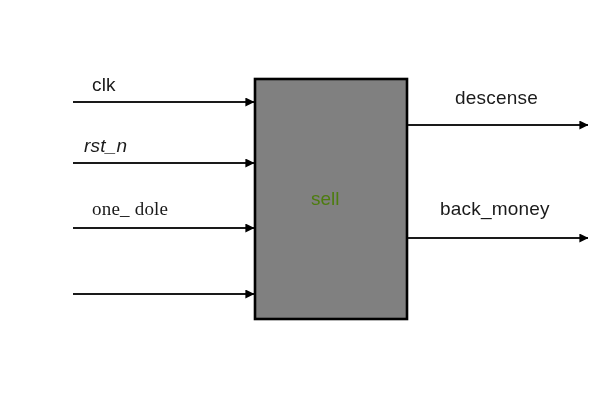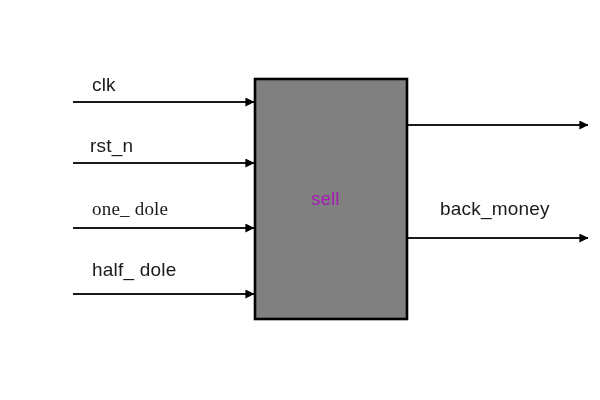--- a/index.html
+++ b/index.html
@@ -34,21 +34,21 @@
     font-size: 19px;
     color: #1a1a1a;
     white-space: pre;
     line-height: 1;
     letter-spacing: 0.2px;
   }
   .block-label {
     position: absolute;
     font-family: "Liberation Sans", sans-serif;
     font-size: 19px;
-    color: #a21caf;
+    color: #4d7c0f;
     white-space: pre;
     line-height: 1;
   }
 </style>
 </head>
 <body>
 
 <div id="diagram-root">
 
   <svg class="diagram-svg" viewBox="0 0 600 400">
@@ -70,24 +70,24 @@
     </g>
 
     <g>
       <line x1="378" y1="125" x2="558" y2="125" stroke="#1a1a1a" stroke-width="2.2" marker-end="url(#arrowhead)"></line>
       <line x1="378" y1="238" x2="558" y2="238" stroke="#1a1a1a" stroke-width="2.2" marker-end="url(#arrowhead)"></line>
     </g>
   </svg>
 
   <span class="sig-label" style="left:62px; top:75px;">clk</span>
 
-  <span class="sig-label" style="left:60px; top:136px;">rst_n</span>
+  <span class="sig-label" style="left:54px; top:136px;font-style:italic;">rst_n</span>
 
   <span class="sig-label" style="left:62px; top:199px;font-family:Liberation Serif, serif;">one_ dole</span>
 
-  <span class="sig-label" style="left:62px; top:260px;">half_ dole</span>
 
+  <span class="sig-label" style="left:425px; top:88px;">descense</span>
 
   <span class="sig-label" style="left:410px; top:199px;">back_money</span>
 
   <span class="block-label" style="left:281px; top:189px;">sell</span>
 
 </div>
 
 </body></html>

